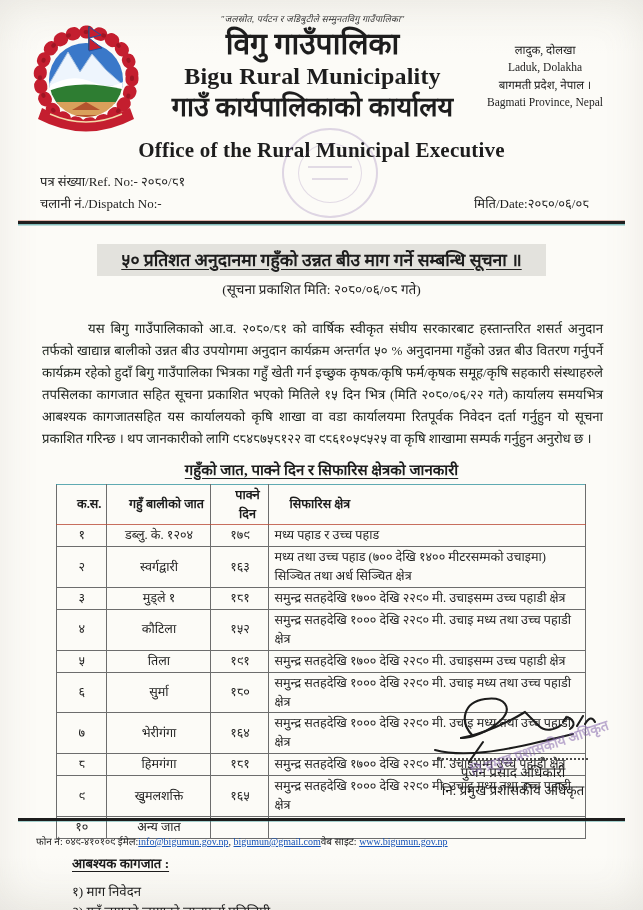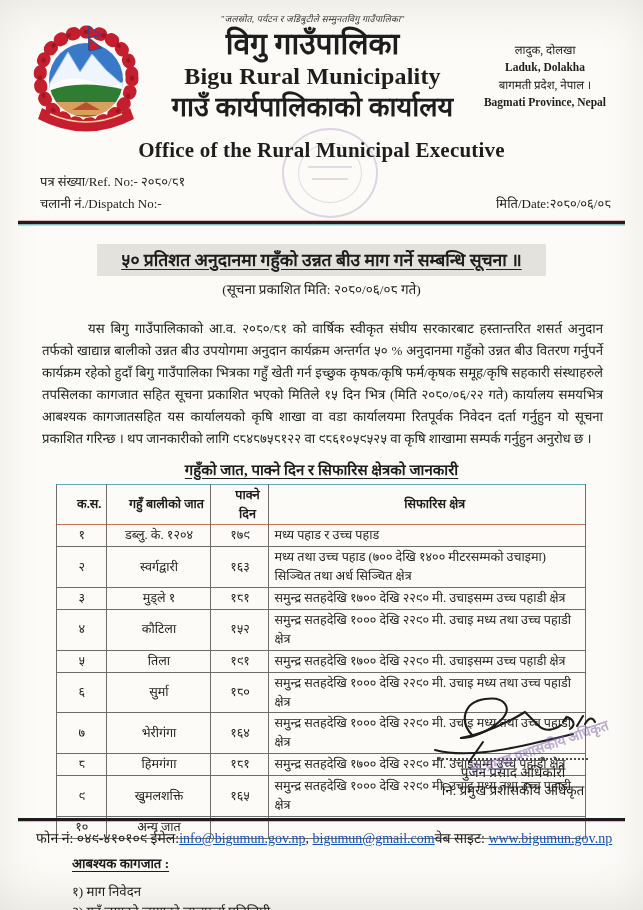--- a/index.html
+++ b/index.html
@@ -19,25 +19,25 @@
 
   
   .header { display:flex; padding:10px 14px 0 26px; }
   .logo-wrap { width:138px; flex:0 0 138px; padding-top:8px; }
   .header-center { flex:1 1 auto; text-align:center; padding-top:2px; }
   .header-right { width:168px; flex:0 0 168px; text-align:center; padding-top:32px; font-size:11.5px; line-height:1.5; }
   .slogan { font-size:9px; font-style:italic; color:#333; letter-spacing:.2px; }
   .np-title { font-size:30px; font-weight:bold; line-height:1.25;text-align:center; }
   .en-title { font-size:24px; font-weight:bold; line-height:1.15; letter-spacing:.2px; }
   .np-office { font-size:27px; font-weight:bold; line-height:1.3; }
-  .addr-en { font-weight:bold; }
+  .addr-en { font-weight:normal; }
   .office-en { text-align:center; font-size:21px; font-weight:bold; margin-top:2px; letter-spacing:.2px; }
 
   
-  .ref-block { margin:8px 32px 0 40px; font-size:13px; }
+  .ref-block { margin:8px 54px 0 40px; font-size:13px; }
   .ref-row { display:flex; justify-content:space-between; line-height:1.7; }
 
   .thick-rule { height:3px; background:#1f1f1f; margin:6px 18px 0 18px; box-shadow:0 1.5px 0 rgba(30,140,140,.55), 0 -1px 0 rgba(170,60,40,.35); }
 
   
   .stamp-circle {
     position:absolute; left:282px; top:128px; width:96px; height:90px;
     border:2px solid rgba(135,105,170,.26); border-radius:50%;
     pointer-events:none;
   }
@@ -67,21 +67,21 @@
     text-indent:46px; color:#1b211b;
   }
 
   
   .table-title { text-align:center; font-size:15px; font-weight:bold; text-decoration:underline; text-underline-offset:3px; margin-top:9px; }
   table.wheat {
     border-collapse:collapse; margin:5px 0 0 56px; width:530px;
     font-size:12.6px; border:1.6px solid #3d3d3d;
   }
   table.wheat th, table.wheat td { border:1px solid #6d6d6d; padding:1px 5px; line-height:1.5; }
-  table.wheat th { font-weight:bold; text-align:center; }
+  table.wheat th { font-weight:bold; text-align:left; }
   table.wheat td:nth-child(1), table.wheat th:nth-child(1) { width:44px; text-align:center; }
   table.wheat td:nth-child(2), table.wheat th:nth-child(2) { width:104px; text-align:center; }
   table.wheat td:nth-child(3), table.wheat th:nth-child(3) { width:58px; text-align:center; }
   table.wheat td:nth-child(4) { text-align:left; }
   
   table.wheat tr:nth-child(2n) td { border-top-color:rgba(185,75,55,.8); }
   table.wheat tr:nth-child(2n+1) td { border-top-color:rgba(55,150,160,.8); }
   table.wheat thead th { border-bottom-color:rgba(185,75,55,.8); border-top-color:rgba(55,150,160,.8);padding-left:20px; }
 
   
@@ -97,21 +97,21 @@
   .stamp-diagonal {
     position:absolute; left:468px; top:762px; width:230px;
     transform:rotate(-19deg); transform-origin:left top;
     color:rgba(130,100,170,.52); font-size:14px; font-weight:bold;
     white-space:nowrap; pointer-events:none;
   }
 
   
   .footer { position:absolute; left:0; right:0; top:818px; }
   .footer-rule { height:3px; background:#1d1d1d; margin:0 18px; box-shadow:0 1px 0 rgba(30,140,140,.4); }
-  .footer-text { margin:7px 30px 0 36px; font-size:14px; }
+  .footer-text { margin:13px 30px 0 36px; font-size:10px; }
   .footer-text a { color:#1452b8; text-decoration:underline; }
 
   
   .emblem { display:block; }
 </style>
 </head>
 <body>
 
 <div class="page">
 

